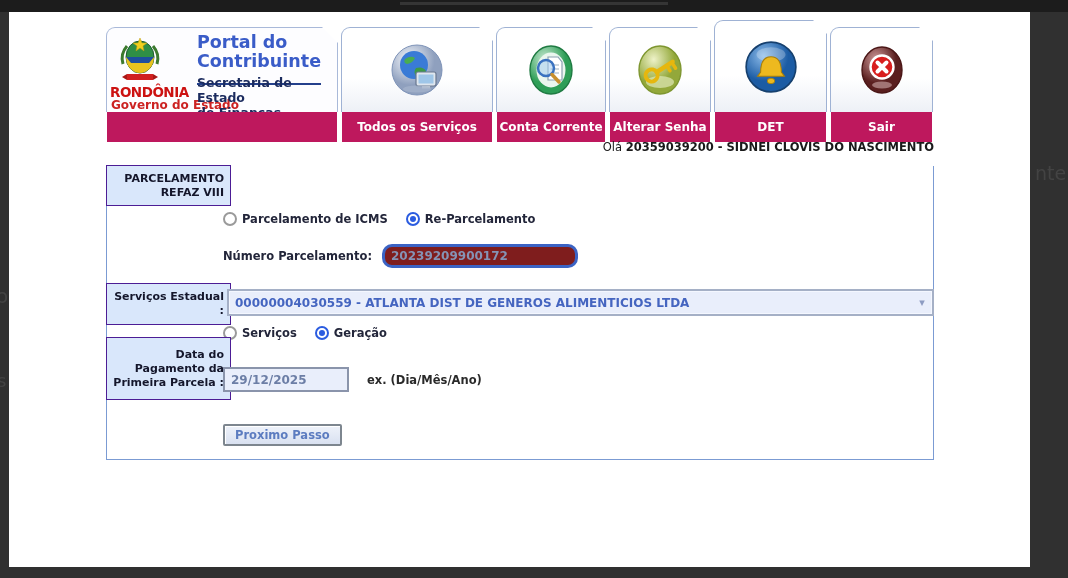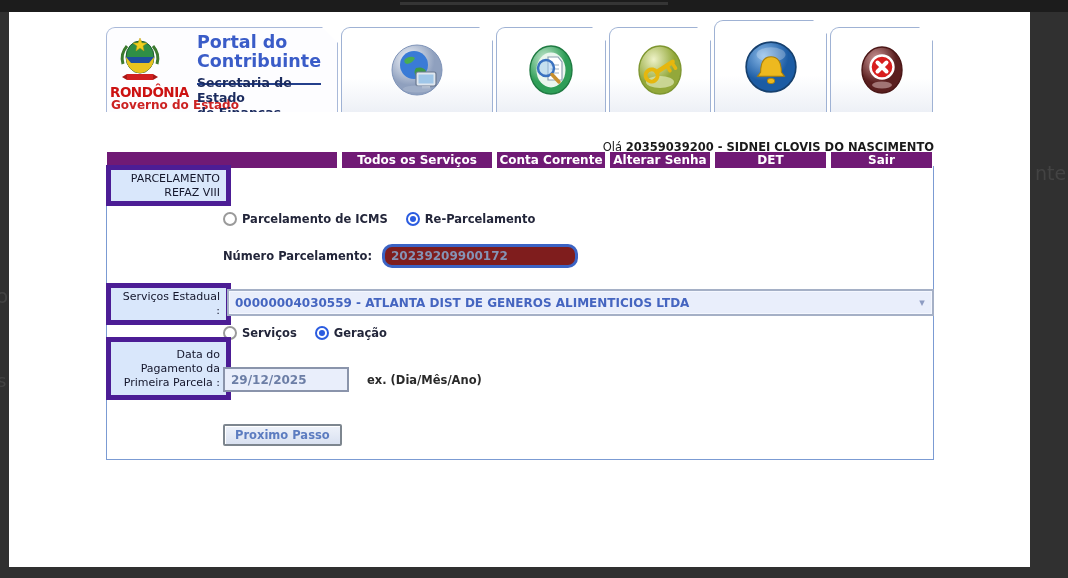--- a/index.html
+++ b/index.html
@@ -28,25 +28,24 @@
     position:absolute; left:0; top:0; width:100%; height:85px;
     background:linear-gradient(#ffffff 60%, #edf0f6);
     border:1px solid #9fb2d4; border-bottom:none;
     border-radius:9px 0 0 0;
     clip-path:polygon(0 0, calc(100% - 14px) 0, 100% 14px, 100% 100%, 0 100%);
     display:flex; align-items:center; justify-content:center;
     cursor:pointer;
   }
   .tabbox.active { top:-7px; height:92px; }
   .tab-label {
-    position:absolute; left:1px; top:85px; width:calc(100% - 2px); height:16px;
-    background:#701a75; color:#ffffff; font-size:12px; font-weight:bold;
+    position:absolute; left:1px; top:85px; width:calc(100% - 2px); height:30px;
+    background:#be185d; color:#ffffff; font-size:12px; font-weight:bold;
     display:flex; align-items:center; justify-content:center; white-space:nowrap;
     cursor:pointer;
-    margin-top:40px;
   }
   .tab-label.filler { cursor:default; }
 
   .logo-box {
     position:absolute; left:0; top:0; width:232px; height:85px;
     background:#fdfdff; border:1px solid #a9b9d9; border-bottom:none;
     border-radius:9px 0 0 0;
     clip-path:polygon(0 0, calc(100% - 16px) 0, 100% 16px, 100% 100%, 0 100%);
   }
   .arms { position:absolute; left:10px; top:6px; }
@@ -55,22 +54,22 @@
   .logo-title { position:absolute; left:90px; top:5px; color:#3a5cc8; font-size:17.5px; font-weight:bold; line-height:19px; border-bottom:2px solid #24408c; padding-bottom:12px; }
   .logo-org { position:absolute; left:90px; top:47px; color:#1b2b5e; font-size:12.5px; font-weight:bold; line-height:15px; }
 
   
   .greeting { position:absolute; left:97px; top:128px; width:828px; text-align:right; font-size:11.5px; color:#1a1a1a; }
   .greeting b { font-weight:bold; }
 
   
   .form { position:absolute; left:97px; top:154px; width:828px; height:294px;
           border-left:1px solid #7b9bd3; border-right:1px solid #7b9bd3; border-bottom:1px solid #7b9bd3; }
-  .lbl-box { position:absolute; left:-1px; background:#d9e7fb; border:5px solid #4c1d95;
-             color:#14162b; font-size:11px; font-weight:normal; line-height:14px;
+  .lbl-box { position:absolute; left:-1px; background:#d9e7fb; border:1px solid #4c1d95;
+             color:#14162b; font-size:11px; font-weight:bold; line-height:14px;
              display:flex; flex-direction:column; justify-content:center; align-items:flex-end;
              padding-right:6px; width:125px; text-align:right; }
   .lbl-1 { top:-1px; height:41px; }
   .lbl-2 { top:117px; height:42px; }
   .lbl-3 { top:171px; height:63px; }
 
   .radio-row { position:absolute; left:116px; display:flex; align-items:center; gap:5px;
                font-size:11.5px; font-weight:bold; color:#23263a; white-space:nowrap;text-align:right; }
   .radio-row-1 { top:46px; }
   .radio-row-2 { top:160px; }

